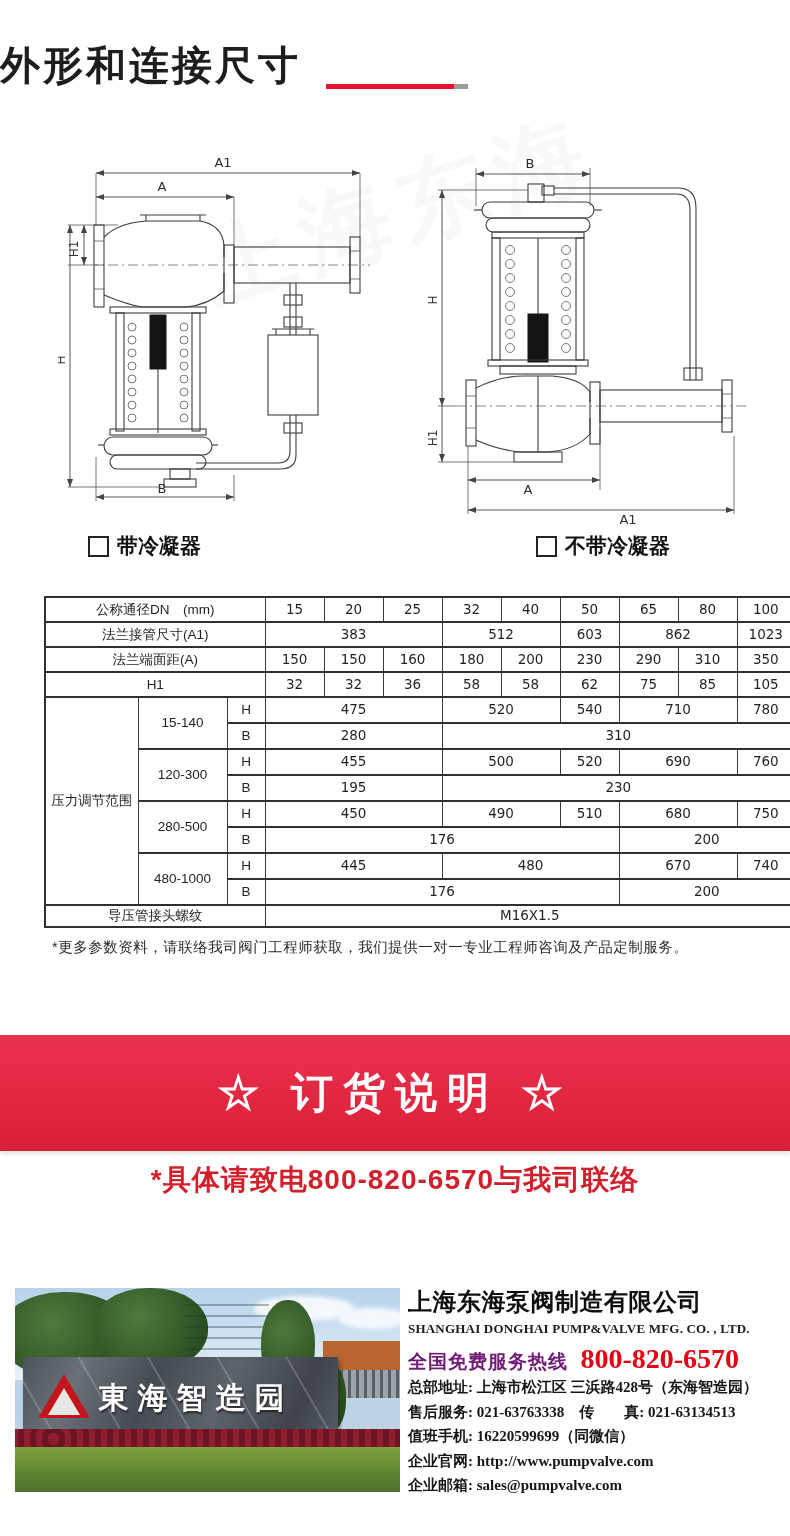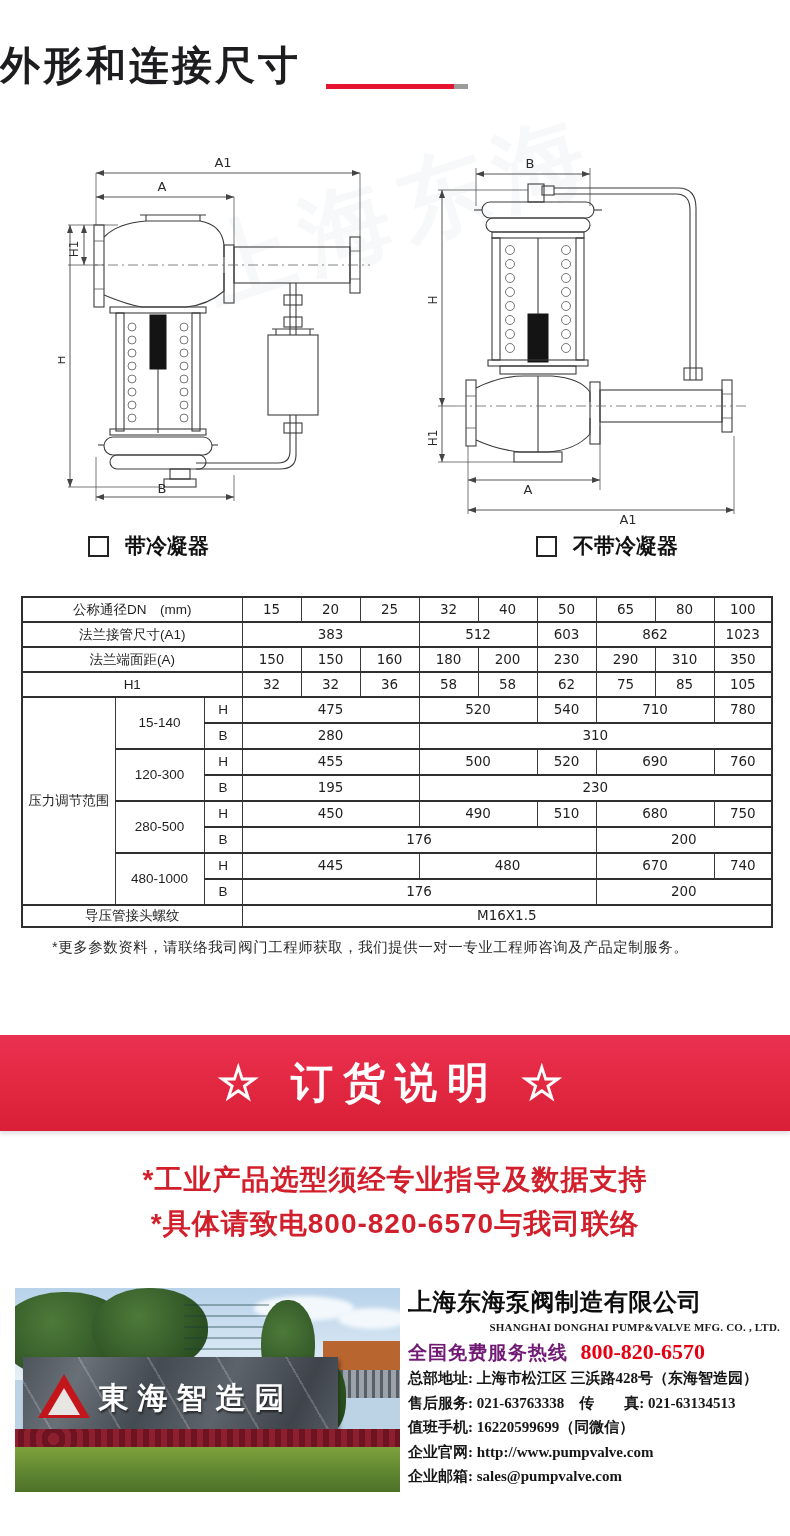--- a/index.html
+++ b/index.html
@@ -15,41 +15,41 @@
   
   svg text{font-family:"DejaVu Sans",sans-serif;fill:#2c2c2c;}
   .draw{stroke:#3c3c3c;stroke-width:1.1;fill:none;}
   .thin{stroke:#555;stroke-width:0.8;fill:none;}
   .dimline{stroke:#444;stroke-width:0.9;fill:none;}
   .dark{fill:#141414;stroke:#141414;}
   .dashc{stroke:#666;stroke-width:0.8;stroke-dasharray:10 4 2 4;fill:none;}
   .wm{top:150px;left:150px;width:500px;text-align:center;font-size:90px;color:rgba(120,130,150,0.06);
       transform:rotate(-18deg);font-weight:700;letter-spacing:12px;pointer-events:none;}
   .caption-row{top:532px;left:0;width:790px;height:30px;}
-  .caption{position:absolute;font-size:21px;font-weight:700;color:#111;display:flex;align-items:center;gap:16px;}
+  .caption{position:absolute;font-size:21px;font-weight:700;color:#111;display:flex;align-items:center;gap:8px;}
   .cap-left{left:88px;top:0;}
   .cap-right{left:536px;top:0;}
   .cbox{display:inline-block;width:17px;height:17px;border:2px solid #222;background:#fff;}
 
   
-  .table-wrap{top:596px;left:13px;width:724px;padding-left:8px;}
+  .table-wrap{top:596px;left:36px;width:724px;padding-left:8px;}
   table.dim{border-collapse:collapse;table-layout:fixed;width:750px;background:#fff;}
   table.dim td{border-left:1px solid #3a3a3a;border-right:1px solid #3a3a3a;
     border-top:2px solid #2f2f2f;border-bottom:2px solid #2f2f2f;
     text-align:center;vertical-align:middle;font-size:13.5px;color:#1f1f1f;
     height:23px;padding:0 1px;font-family:"DejaVu Sans",sans-serif;line-height:1.15;}
   table.dim{border:2px solid #2f2f2f;}
   table.dim td.lbl{font-family:"Liberation Sans",sans-serif;}
   table.dim tr.mid td{height:24px;}
   table.dim tr.last td{height:20px;}
 
   .footnote{top:938px;left:52px;width:720px;font-size:14.5px;color:#2b2b2b;letter-spacing:0.5px;}
 
   
-  .banner{top:1035px;left:0;width:790px;height:96px;
+  .banner{top:1035px;left:0;width:790px;height:116px;
     background:linear-gradient(180deg,#ea3150 0%,#e22740 55%,#d91f37 100%);
     display:flex;align-items:center;justify-content:center;box-shadow:0 3px 4px rgba(0,0,0,0.12);}
   .banner-text{color:#ffffff;font-size:42px;font-weight:800;letter-spacing:10px;}
   .order-lines{top:1158px;left:0;width:790px;text-align:center;}
   .order-line{font-size:28px;font-weight:800;color:#d21f2c;letter-spacing:1px;line-height:44px;}
 
   
   .footer{top:1286px;left:0;width:790px;height:220px;}
   .photo{position:absolute;top:2px;left:15px;width:385px;height:204px;overflow:hidden;background:#bcd3e6;}
   .sky{position:absolute;top:0;left:0;width:100%;height:45%;background:linear-gradient(180deg,#b7d2ea,#e6f0f8);}
@@ -74,25 +74,25 @@
     border-left:16px solid transparent;border-right:16px solid transparent;border-bottom:27px solid #e8e6e2;}
   .hedge{position:absolute;top:69%;left:0;width:100%;height:10%;
     background:repeating-radial-gradient(circle at 10% 50%,#8e1f2f 0 6px,#6e1322 6px 12px);}
   .lawn{position:absolute;top:78%;left:0;width:100%;height:22%;
     background:linear-gradient(180deg,#7da23c,#5d8430 60%,#4e7129);}
   .small-tree{position:absolute;top:36%;left:74%;width:12%;height:36%;
     background:radial-gradient(ellipse at 50% 30%,#3f6b2e,#274a1c 80%);border-radius:45%;}
 
   .info{position:absolute;top:0;left:408px;width:372px;}
   .company-cn{font-size:24px;font-weight:800;color:#0e0e0e;letter-spacing:0.5px;white-space:nowrap;}
-  .company-en{font-size:11px;font-weight:700;color:#1a1a1a;font-family:"Liberation Serif",serif;
-    letter-spacing:0.2px;margin-top:3px;white-space:nowrap;text-align:right;}
+  .company-en{font-size:13px;font-weight:700;color:#1a1a1a;font-family:"Liberation Serif",serif;
+    letter-spacing:0.2px;margin-top:3px;white-space:nowrap;}
   .hotline{margin-top:6px;white-space:nowrap;}
   .hotline-label{font-size:19px;font-weight:800;color:#701a75;letter-spacing:1px;}
-  .hotline-num{font-size:22px;font-weight:800;color:#e60012;font-family:"Liberation Serif",serif;margin-left:8px;}
+  .hotline-num{font-size:28px;font-weight:800;color:#e60012;font-family:"Liberation Serif",serif;margin-left:8px;}
   .contact-line{font-size:15px;font-weight:700;color:#161616;line-height:24.5px;
     font-family:"Liberation Serif",serif;white-space:nowrap;}
 </style>
 </head>
 <body>
 
 <div class="abs page-title">外形和连接尺寸</div>
 <div class="abs title-underline"></div>
 <div class="abs title-underline-tail"></div>
 
@@ -413,21 +413,20 @@
       </tbody>
   </table>
 </div>
 
 <div class="abs footnote">*更多参数资料，请联络我司阀门工程师获取，我们提供一对一专业工程师咨询及产品定制服务。</div>
 
 <div class="abs banner">
   <div class="banner-text">☆ 订货说明 ☆</div>
 </div>
 <div class="abs order-lines">
-  <div class="order-line">*工业产品选型须经专业指导及数据支持</div>
   <div class="order-line">*具体请致电800-820-6570与我司联络</div>
 </div>
 
 <div class="abs footer">
 
   <div class="photo">
     <div class="sky"></div>
     <div class="cloud" style="top:4%;left:62%;width:26%;height:12%;"></div>
     <div class="cloud" style="top:10%;left:84%;width:18%;height:10%;"></div>
     <div class="tree" style="top:2%;left:-4%;width:34%;height:42%;"></div>

